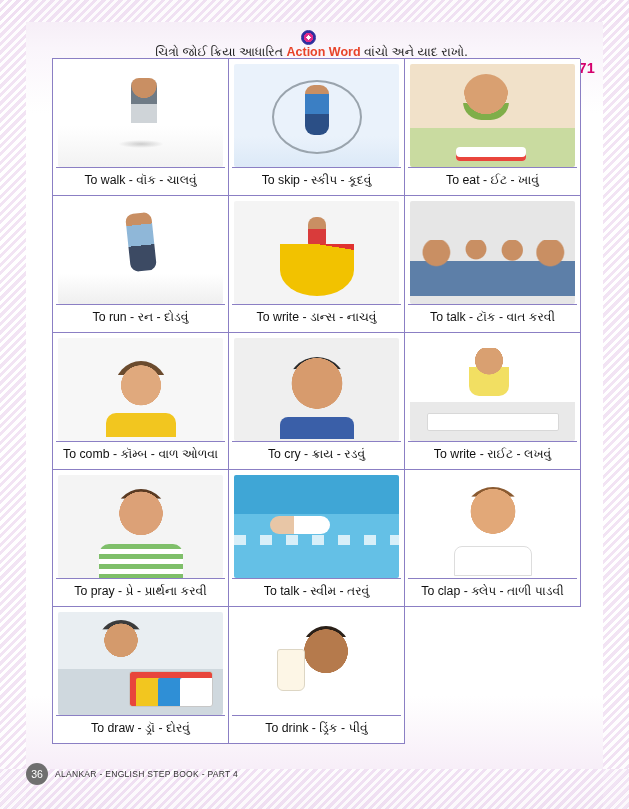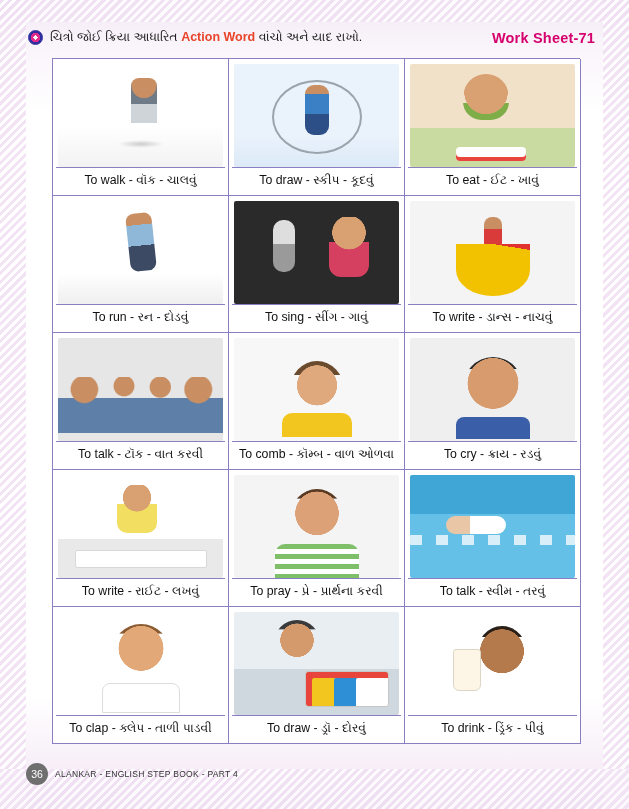--- a/index.html
+++ b/index.html
@@ -31,21 +31,21 @@
   .band-bottom {
     position: absolute; left:0; right:0; bottom:0; height: 40px;
     background: repeating-linear-gradient(135deg,#efdef2 0 3px,#ffffff 3px 6px);
     opacity: .8;
   }
 
   
   .header {
     position: absolute; top: 30px; left: 28px; right: 34px;
     height: 28px;
-    display: flex; 
+    display: flex; align-items: center; flex-direction: column;
   }
   .bullet-icon {
     width: 15px; height: 15px; border-radius: 50%;
     background: radial-gradient(circle at 50% 50%, #ffffff 0 22%, #e02b8a 24% 52%, #2e2e9e 54% 100%);
     border: 1px solid #2e2e9e;
     margin-right: 7px; flex: 0 0 auto;
   }
   .header-text {
     font-size: 12.5px; color: #1a1a1a; white-space: nowrap;
   }
@@ -350,43 +350,37 @@
       <div class="pic">
           <div class="art a-walk"></div>
         </div>
       <div class="caption">To walk - વૉક - ચાલવું</div>
     </div>
 
     <div class="cell">
       <div class="pic">
           <div class="art a-skip"></div>
         </div>
-      <div class="caption">To draw - સ્કીપ - કૂદવું</div>
+      <div class="caption">To skip - સ્કીપ - કૂદવું</div>
     </div>
 
     <div class="cell">
       <div class="pic">
           <div class="art a-eat"></div>
         </div>
       <div class="caption">To eat - ઈટ - ખાવું</div>
     </div>
 
     <div class="cell">
       <div class="pic">
           <div class="art a-run"></div>
         </div>
       <div class="caption">To run - રન - દોડવું</div>
     </div>
 
-    <div class="cell">
-      <div class="pic">
-          <div class="art a-sing"></div>
-        </div>
-      <div class="caption">To sing - સીંગ - ગાવું</div>
-    </div>
 
     <div class="cell">
       <div class="pic">
           <div class="art a-dance"></div>
         </div>
       <div class="caption">To write - ડાન્સ - નાચવું</div>
     </div>
 
     <div class="cell">
       <div class="pic">

